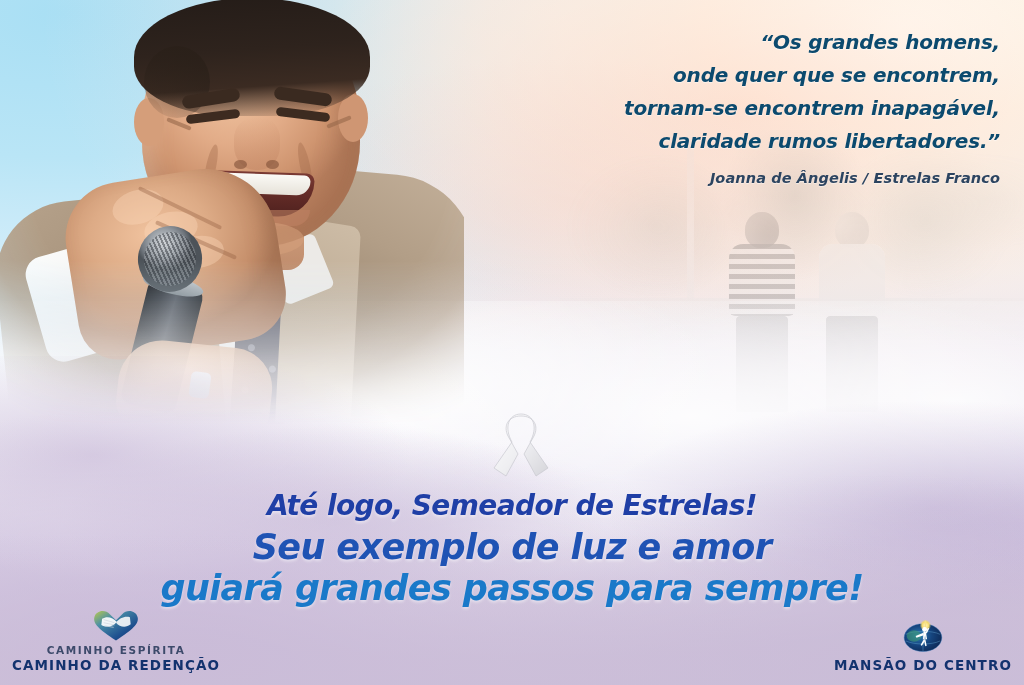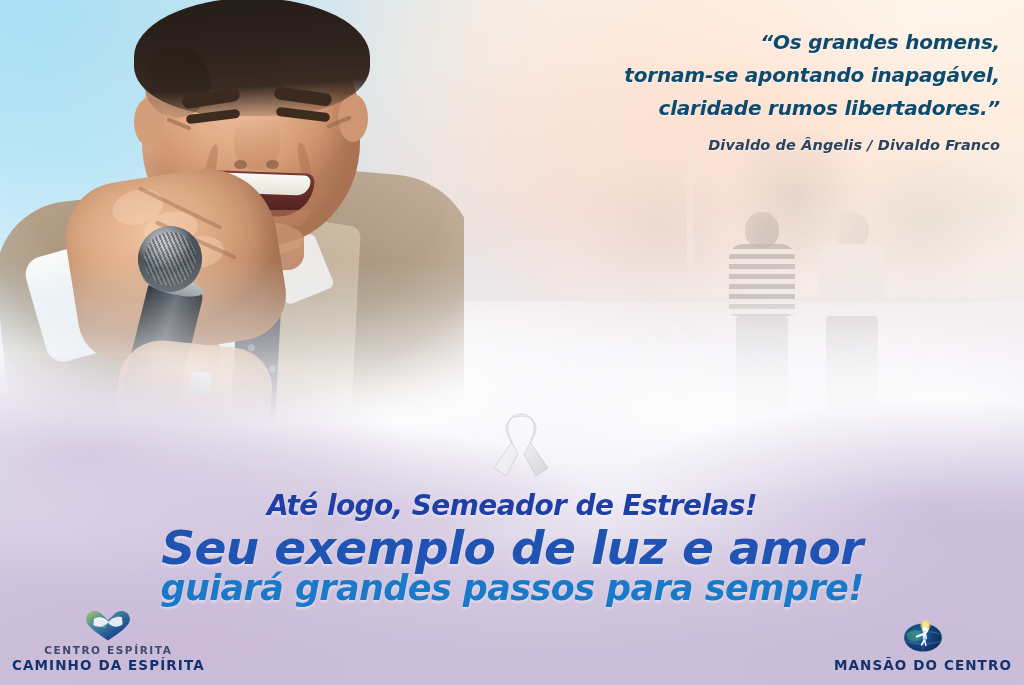--- a/index.html
+++ b/index.html
@@ -213,21 +213,21 @@
     position:absolute;left:0;right:0;top:486px;text-align:center;
   }
   .hl{
     font-family:"DejaVu Sans", sans-serif;
     font-weight:bold;font-style:italic;
     letter-spacing:-.6px;
     white-space:nowrap;
     text-shadow:0 2px 3px rgba(255,255,255,.45);
   }
   .hl1{font-size:28px;line-height:40px;color:#1f3fa6;}
-  .hl2{font-size:47px;line-height:39px;color:#1f53b4;margin-top:2px;}
+  .hl2{font-size:35px;line-height:39px;color:#1f53b4;margin-top:2px;}
   .hl3{font-size:35px;line-height:39px;color:#1a79c9;margin-top:2px;}
 
   
   .logo{position:absolute;bottom:12px;display:flex;flex-direction:column;align-items:center;}
   .logo-left{left:12px;}
   .logo-right{right:12px;}
   .logo-mark{height:34px;display:flex;align-items:center;justify-content:center;}
   .logo-txt1{
     font-family:"DejaVu Sans", sans-serif;font-weight:bold;
     font-size:10.5px;letter-spacing:1.6px;color:#3d4a6b;margin-top:2px;
@@ -315,23 +315,24 @@
     <div class="p mic-head"></div>
     <div class="p mic-grille"></div>
     <div class="p mic-hand"></div>
     <div class="p mic-ring2"></div>
   </div>
 
   <div class="haze-bottom"></div>
 
   <div class="quote">
     <div class="quote-line">“Os grandes homens,</div>
-    <div class="quote-line">tornam-se apontando inapagável,</div>
+    <div class="quote-line">onde quer que se encontrem,</div>
+    <div class="quote-line">tornam-se encontrem inapagável,</div>
     <div class="quote-line">claridade rumos libertadores.”</div>
-    <div class="quote-attr">Divaldo de Ângelis / Divaldo Franco</div>
+    <div class="quote-attr">Joanna de Ângelis / Estrelas Franco</div>
   </div>
 
   <div class="ribbon">
     <svg viewBox="0 0 74 74" width="74" height="74" aria-hidden="true">
       <defs>
         <linearGradient id="rg" x1="0" y1="0" x2="1" y2="1">
           <stop offset="0%" stop-color="#ffffff"></stop>
           <stop offset="55%" stop-color="#eeeef1"></stop>
           <stop offset="100%" stop-color="#d5d5da"></stop>
         </linearGradient>
@@ -356,22 +357,22 @@
             <stop offset="70%" stop-color="#1d4f8f"></stop>
             <stop offset="100%" stop-color="#15346a"></stop>
           </linearGradient>
         </defs>
         <path d="M32 42 C10 28 2 20 4 12 C6 3 18 1 24 8 L32 16 L40 8 C46 1 58 3 60 12 C62 20 54 28 32 42 Z" fill="url(#hg)"></path>
         <path d="M14 14 C20 10 28 12 33 18 C28 24 20 26 13 22 Z" fill="#ffffff" opacity=".92"></path>
         <path d="M50 12 C44 10 36 13 32 19 C37 25 45 26 51 21 Z" fill="#f4f6f8" opacity=".92"></path>
         <path d="M16 15 L30 19 M16 19 L30 22 M17 23 L29 25" stroke="#cfd8e0" stroke-width="0.9" fill="none"></path>
       </svg>
     </div>
-    <div class="logo-txt1">CENTRO ESPÍRITA</div>
-    <div class="logo-txt2">CAMINHO DA ESPÍRITA</div>
+    <div class="logo-txt1">CAMINHO ESPÍRITA</div>
+    <div class="logo-txt2">CAMINHO DA REDENÇÃO</div>
   </div>
 
   <div class="logo logo-right">
     <div class="logo-mark">
       <svg viewBox="0 0 54 44" width="50" height="36" aria-hidden="true">
         <defs>
           <radialGradient id="gg" cx="38%" cy="42%" r="70%">
             <stop offset="0%" stop-color="#2f7fb8"></stop>
             <stop offset="50%" stop-color="#15447e"></stop>
             <stop offset="100%" stop-color="#0c2550"></stop>

